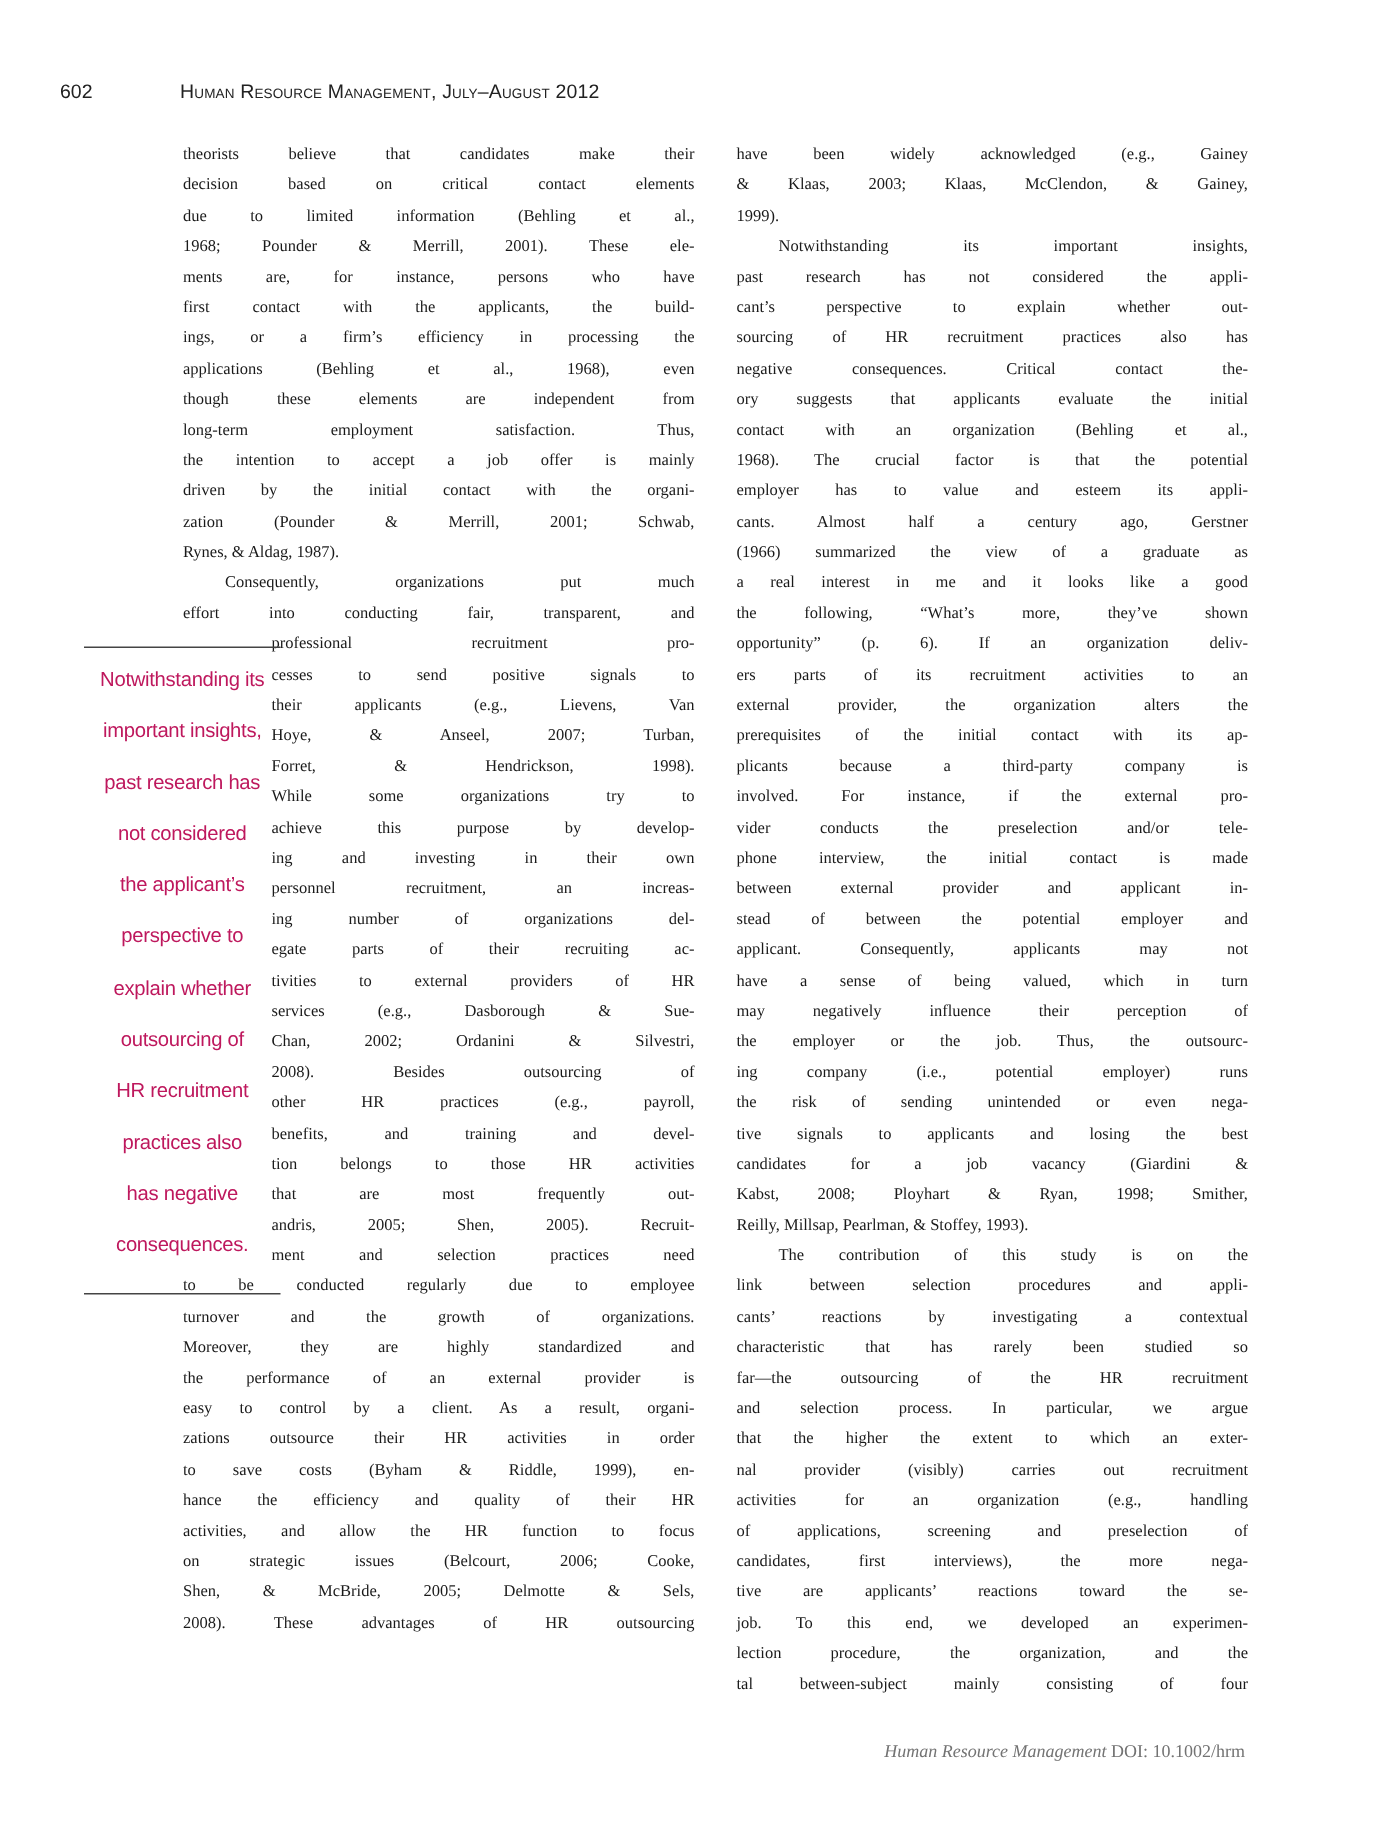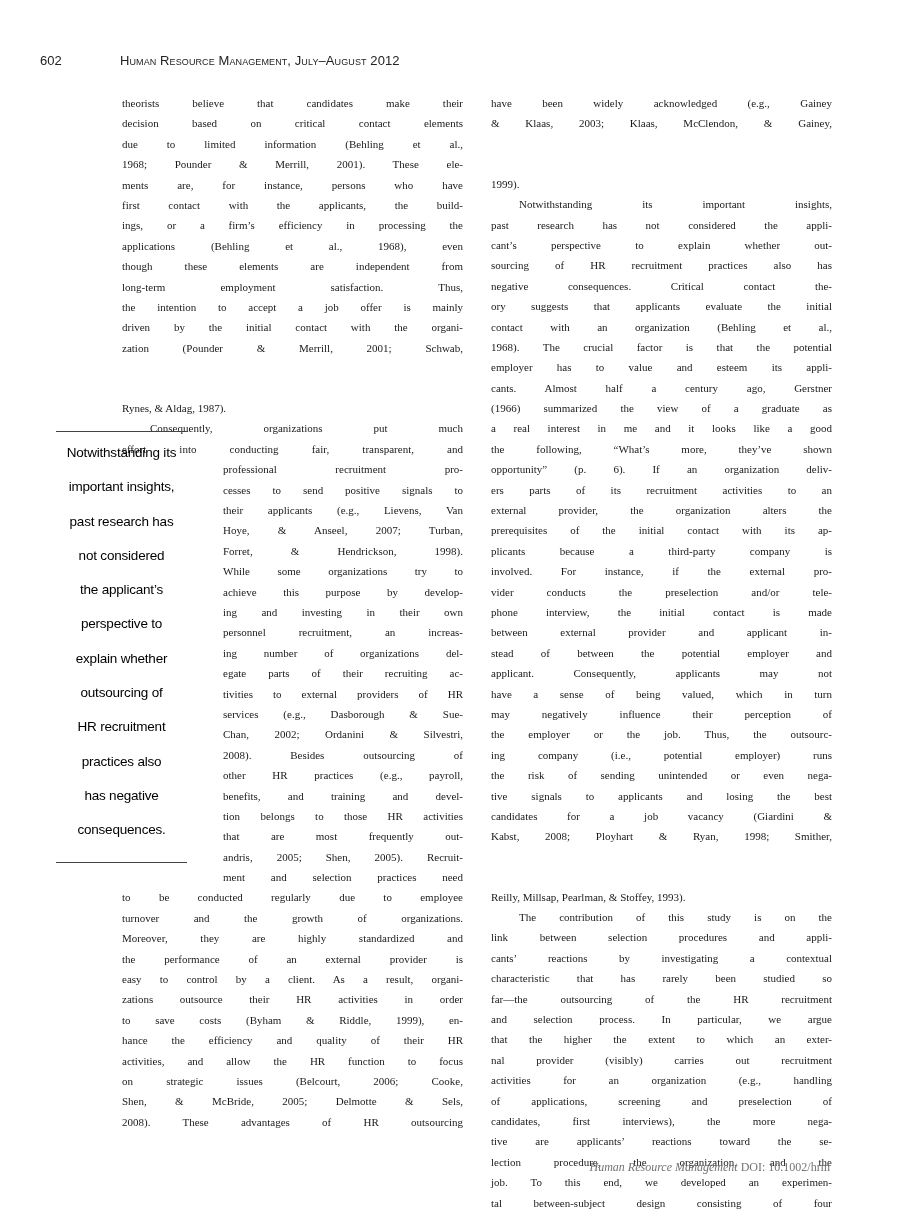--- a/index.html
+++ b/index.html
@@ -4,24 +4,24 @@
 <style>
   html, body { margin: 0; padding: 0; background: #ffffff; }
   body { width: 924px; height: 1232px; position: relative; overflow: hidden; color: #1a1a1a; }
   .running-head { position: absolute; top: 53px; left: 40px; font-family: "Liberation Sans", sans-serif; font-size: 13px; color: #222; }
   .page-num { position: absolute; left: 0; top: 0; }
   .journal-head { position: absolute; left: 80px; top: 0; white-space: nowrap; font-variant: small-caps; letter-spacing: 0.1px; }
   .col { position: absolute; top: 93px; font-family: "Liberation Serif", serif; font-size: 11px; }
   .col-left { left: 122px; width: 341px; }
   .col-right { left: 491px; width: 341px; }
   .ln { height: 20.4px; line-height: 20.4px; white-space: nowrap; text-align: justify; text-align-last: justify; display: block; overflow: visible; }
-  .ln.last { text-align-last: left; margin-top: 40px; }
+  .ln.last { text-align-last: left; }
   .ln.ind { padding-left: 28px; }
-  .ln.narrow { margin-left: 101px; }
-  .pullquote { position: absolute; left: 56px; top: 431px; width: 131px; font-family: "Liberation Sans", sans-serif; font-size: 13.5px; color: #000000; text-align: center; }
+  .ln.narrow { margin-left: 59px; }
+  .pullquote { position: absolute; left: 56px; top: 431px; width: 131px; font-family: "Liberation Sans", sans-serif; font-size: 13.5px; color: #be185d; text-align: center; }
   .pq-rule { height: 0; border-top: 1.2px solid #444; width: 131px; }
   .pq-rule.bottom { position: absolute; top: 431px; }
   .pq-line { height: 34.3px; line-height: 34.3px; white-space: nowrap; letter-spacing: -0.2px; }
   .pq-text { margin-top: 4px; }
   .footer { position: absolute; top: 1160px; right: 94px; font-family: "Liberation Serif", serif; font-size: 12px; color: #737373; white-space: nowrap; }
   .footer i { font-style: italic; }
 </style>
 </head>
 <body>
 
@@ -143,20 +143,20 @@
   <span class="ln">cants’ reactions by investigating a contextual</span>
   <span class="ln">characteristic that has rarely been studied so</span>
   <span class="ln">far—the outsourcing of the HR recruitment</span>
   <span class="ln">and selection process. In particular, we argue</span>
   <span class="ln">that the higher the extent to which an exter-</span>
   <span class="ln">nal provider (visibly) carries out recruitment</span>
   <span class="ln">activities for an organization (e.g., handling</span>
   <span class="ln">of applications, screening and preselection of</span>
   <span class="ln">candidates, first interviews), the more nega-</span>
   <span class="ln">tive are applicants’ reactions toward the se-</span>
+  <span class="ln">job. To this end, we developed an experimen-</span>
   <span class="ln">lection procedure, the organization, and the</span>
-  <span class="ln">job. To this end, we developed an experimen-</span>
-  <span class="ln">tal between-subject design consisting of four</span>
+  <span class="ln">tal between-subject mainly consisting of four</span>
 </div>
 
 <div class="footer">
   <i>Human Resource Management</i><span> DOI: 10.1002/hrm</span>
 </div>
 
 </body></html>

